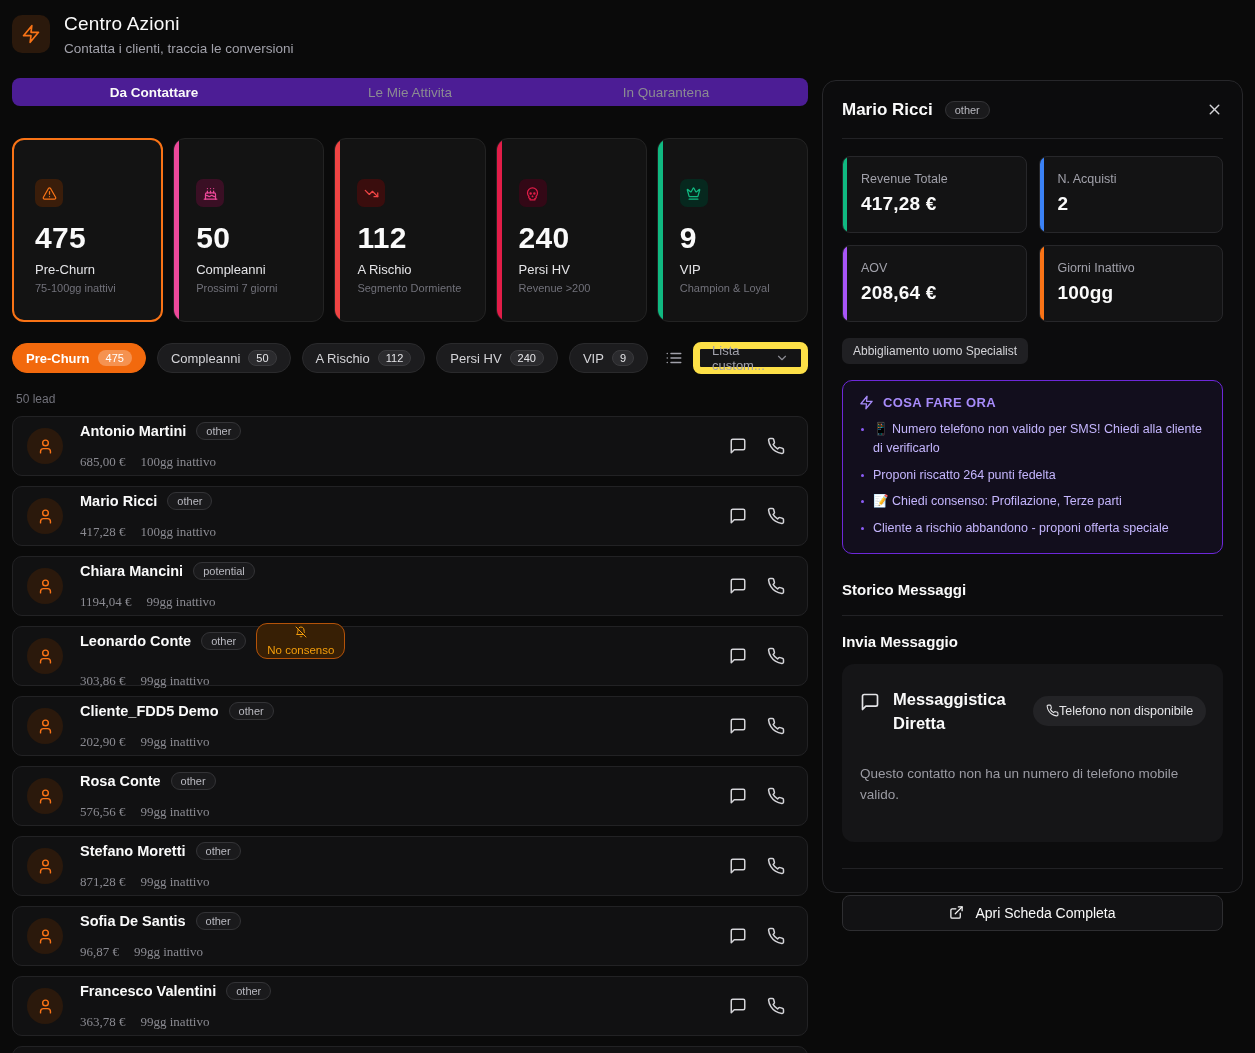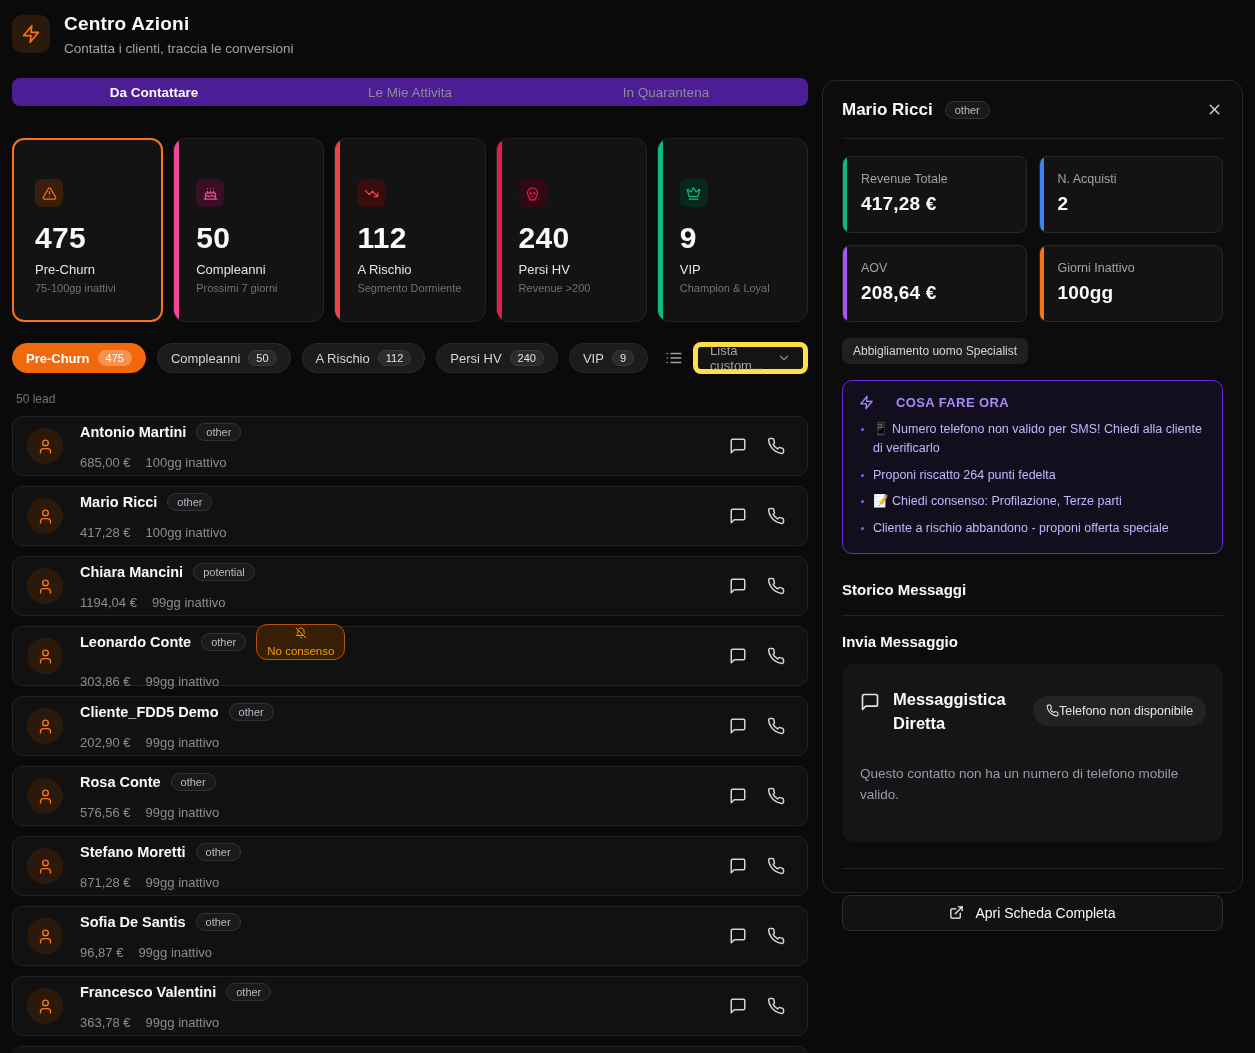--- a/index.html
+++ b/index.html
@@ -8,21 +8,21 @@
     background:#0a0a0a;
     font-family:"Liberation Sans", sans-serif;
     color:#fafafa;
     position:relative;
   }
   svg.ic { display:block; stroke:currentColor; fill:none; stroke-width:2; stroke-linecap:round; stroke-linejoin:round; }
 
   
   .app-header { position:absolute; top:13px; left:12px; display:flex; gap:14px; align-items:flex-start; }
   .app-icon { width:38px; height:38px; border-radius:10px; background:#2b190c; color:#f97316; display:flex; align-items:center; justify-content:center; margin-top:2px; }
-  .app-title { font-size:19px; font-weight:700; letter-spacing:.2px; }
+  .app-title { font-size:19px; font-weight:400; letter-spacing:.2px; }
   .app-subtitle { font-size:13.5px; color:#a1a1aa; margin-top:6px; }
 
   
   .tabbar { position:absolute; top:78px; left:12px; width:796px; height:16px; background:#4c1d95; border-radius:8px; display:flex; padding:14px; }
   .tab { flex:1; display:flex; align-items:center; justify-content:center; font-size:13.5px; color:#8b8b92; border-radius:6px; cursor:pointer; }
   .tab.active { background:#2a2a2d; color:#fafafa; font-weight:600; }
 
   
   .cards { position:absolute; top:138px; left:12px; width:796px; display:grid; grid-template-columns:repeat(5,1fr); gap:10px; }
   .card { position:relative; height:184px; background:#131313; border:1px solid #232323; border-radius:12px; padding:40px 20px 0 22px; overflow:hidden; cursor:pointer; }
@@ -43,54 +43,54 @@
   .card-label { font-size:13px; color:#e4e4e7; margin-top:7px; }
   .card-sub { font-size:11px; color:#71717a; margin-top:5px; }
 
   
   .filters { position:absolute; top:342px; left:12px; width:796px; display:flex; align-items:center; }
   .pill { height:30px; padding:0 13px; border-radius:15px; background:#1c1c1e; border:1px solid #2a2a2c; display:flex; align-items:center; gap:8px; font-size:13px; color:#d4d4d8; margin-right:11px; cursor:pointer; white-space:nowrap; }
   .pill .count { background:#2b2b2e; border:1px solid #3a3a3d; border-radius:9px; padding:1px 7px; font-size:11px; color:#e4e4e7; }
   .pill.active { background:#f2690d; border-color:#f2690d; color:#fff; font-weight:600; }
   .pill.active .count { background:rgba(255,255,255,.28); border-color:transparent; color:#fff; font-weight:400; }
   .list-btn { color:#a1a1aa; margin:0 10px 0 6px; cursor:pointer; }
-  .custom-select { margin-left:auto; width:176px; height:32px; border:5px solid #fde047; background:#141415; border-radius:8px; display:flex; align-items:center; justify-content:space-between; padding:0 12px; font-size:13px; color:#a1a1aa; cursor:pointer; }
+  .custom-select { margin-left:auto; width:176px; height:32px; border:7px solid #fde047; background:#141415; border-radius:8px; display:flex; align-items:center; justify-content:space-between; padding:0 12px; font-size:13px; color:#a1a1aa; cursor:pointer; }
   .lead-count { position:absolute; top:392px; left:16px; font-size:12px; color:#71717a; }
 
   
   .lead-list { position:absolute; top:416px; left:12px; width:796px; }
   .lead-row { height:60px; background:#111112; border:1px solid #222224; border-radius:10px; margin-bottom:10px; display:flex; align-items:center; padding:0 22px 0 14px; cursor:pointer; }
   .avatar { width:36px; height:36px; border-radius:50%; background:#2b190c; color:#f97316; display:flex; align-items:center; justify-content:center; flex:none; }
   .lead-info { margin-left:17px; }
   .lead-top { display:flex; align-items:center; gap:10px; }
   .lead-name { font-size:14.5px; font-weight:600; color:#fafafa; }
   .tag-badge { border:1px solid #333336; background:#1a1a1c; border-radius:10px; padding:2px 9px; font-size:11px; color:#b9b9c0; }
   .consent-badge { display:flex; align-items:center; gap:6px; background:#371f05; border:1px solid #b45309; border-radius:11px; padding:2px 10px; font-size:11.5px; color:#f59e0b;flex-direction:column; }
-  .lead-bottom { display:flex; gap:15px; font-size:13px; color:#8b8b92; margin-top:14px; }
+  .lead-bottom { display:flex; gap:15px; font-size:13px; color:#8b8b92; margin-top:14px;font-family:Liberation Serif, serif; }
   .lead-actions { margin-left:auto; display:flex; gap:20px; color:#d4d4d8; }
   .icon-btn { cursor:pointer; color:#d4d4d8; }
 
   
   .panel { position:absolute; left:822px; top:80px; width:421px; height:813px; background:#0c0c0d; border:1px solid #27272a; border-radius:14px; padding:0 19px; }
   .panel-header { height:58px; display:flex; align-items:center; border-bottom:1px solid #222225; }
   .panel-name { font-size:17px; font-weight:700; }
   .panel-tag { margin-left:12px; }
   .close-btn { margin-left:auto; color:#d4d4d8; cursor:pointer; }
   .stats-grid { display:grid; grid-template-columns:1fr 1fr; gap:12px; margin-top:17px; }
   .stat-tile { position:relative; background:#131314; border:1px solid #27272a; border-radius:8px; padding:15px 16px 17px 18px; overflow:hidden; }
   .stat-tile::before { content:""; position:absolute; left:0; top:0; bottom:0; width:4px; }
   .stat-tile.s-green::before { background:#10b981; }
   .stat-tile.s-blue::before { background:#3b82f6; }
   .stat-tile.s-purple::before { background:#a855f7; }
   .stat-tile.s-orange::before { background:#f97316; }
   .stat-label { font-size:12.5px; color:#a1a1aa; }
   .stat-value { font-size:19px; font-weight:700; margin-top:7px; letter-spacing:.2px; }
   .specialist-tag { display:inline-block; margin-top:16px; background:#202023; border-radius:7px; padding:6px 11px; font-size:12px; color:#d4d4d8; }
   .action-box { margin-top:16px; border:1.5px solid #6d28d9; background:#120e1d; border-radius:10px; padding:14px 16px 15px; }
-  .action-head { display:flex; align-items:center; gap:22px; color:#a78bfa; }
+  .action-head { display:flex; align-items:center; gap:9px; color:#a78bfa; }
   .action-title { font-size:13px; font-weight:700; letter-spacing:.4px; color:#a78bfa; }
   .action-list { list-style:none; margin-top:10px; }
   .action-list li { position:relative; padding-left:14px; font-size:12.5px; color:#c4b5fd; line-height:1.55; margin-top:7px; }
   .action-list li::before { content:""; position:absolute; left:2px; top:8px; width:3px; height:3px; border-radius:50%; background:#8b5cf6; }
   .section-title { font-size:15px; font-weight:600; color:#fafafa; }
   .history-title { margin-top:27px; }
   .panel-divider { border:none; border-top:1px solid #222225; margin-top:17px; }
   .send-title { margin-top:17px; }
   .message-card { margin-top:14px; background:#151517; border-radius:12px; padding:24px 18px 30px; height:178px; }
   .message-head { display:flex; align-items:flex-start; }

